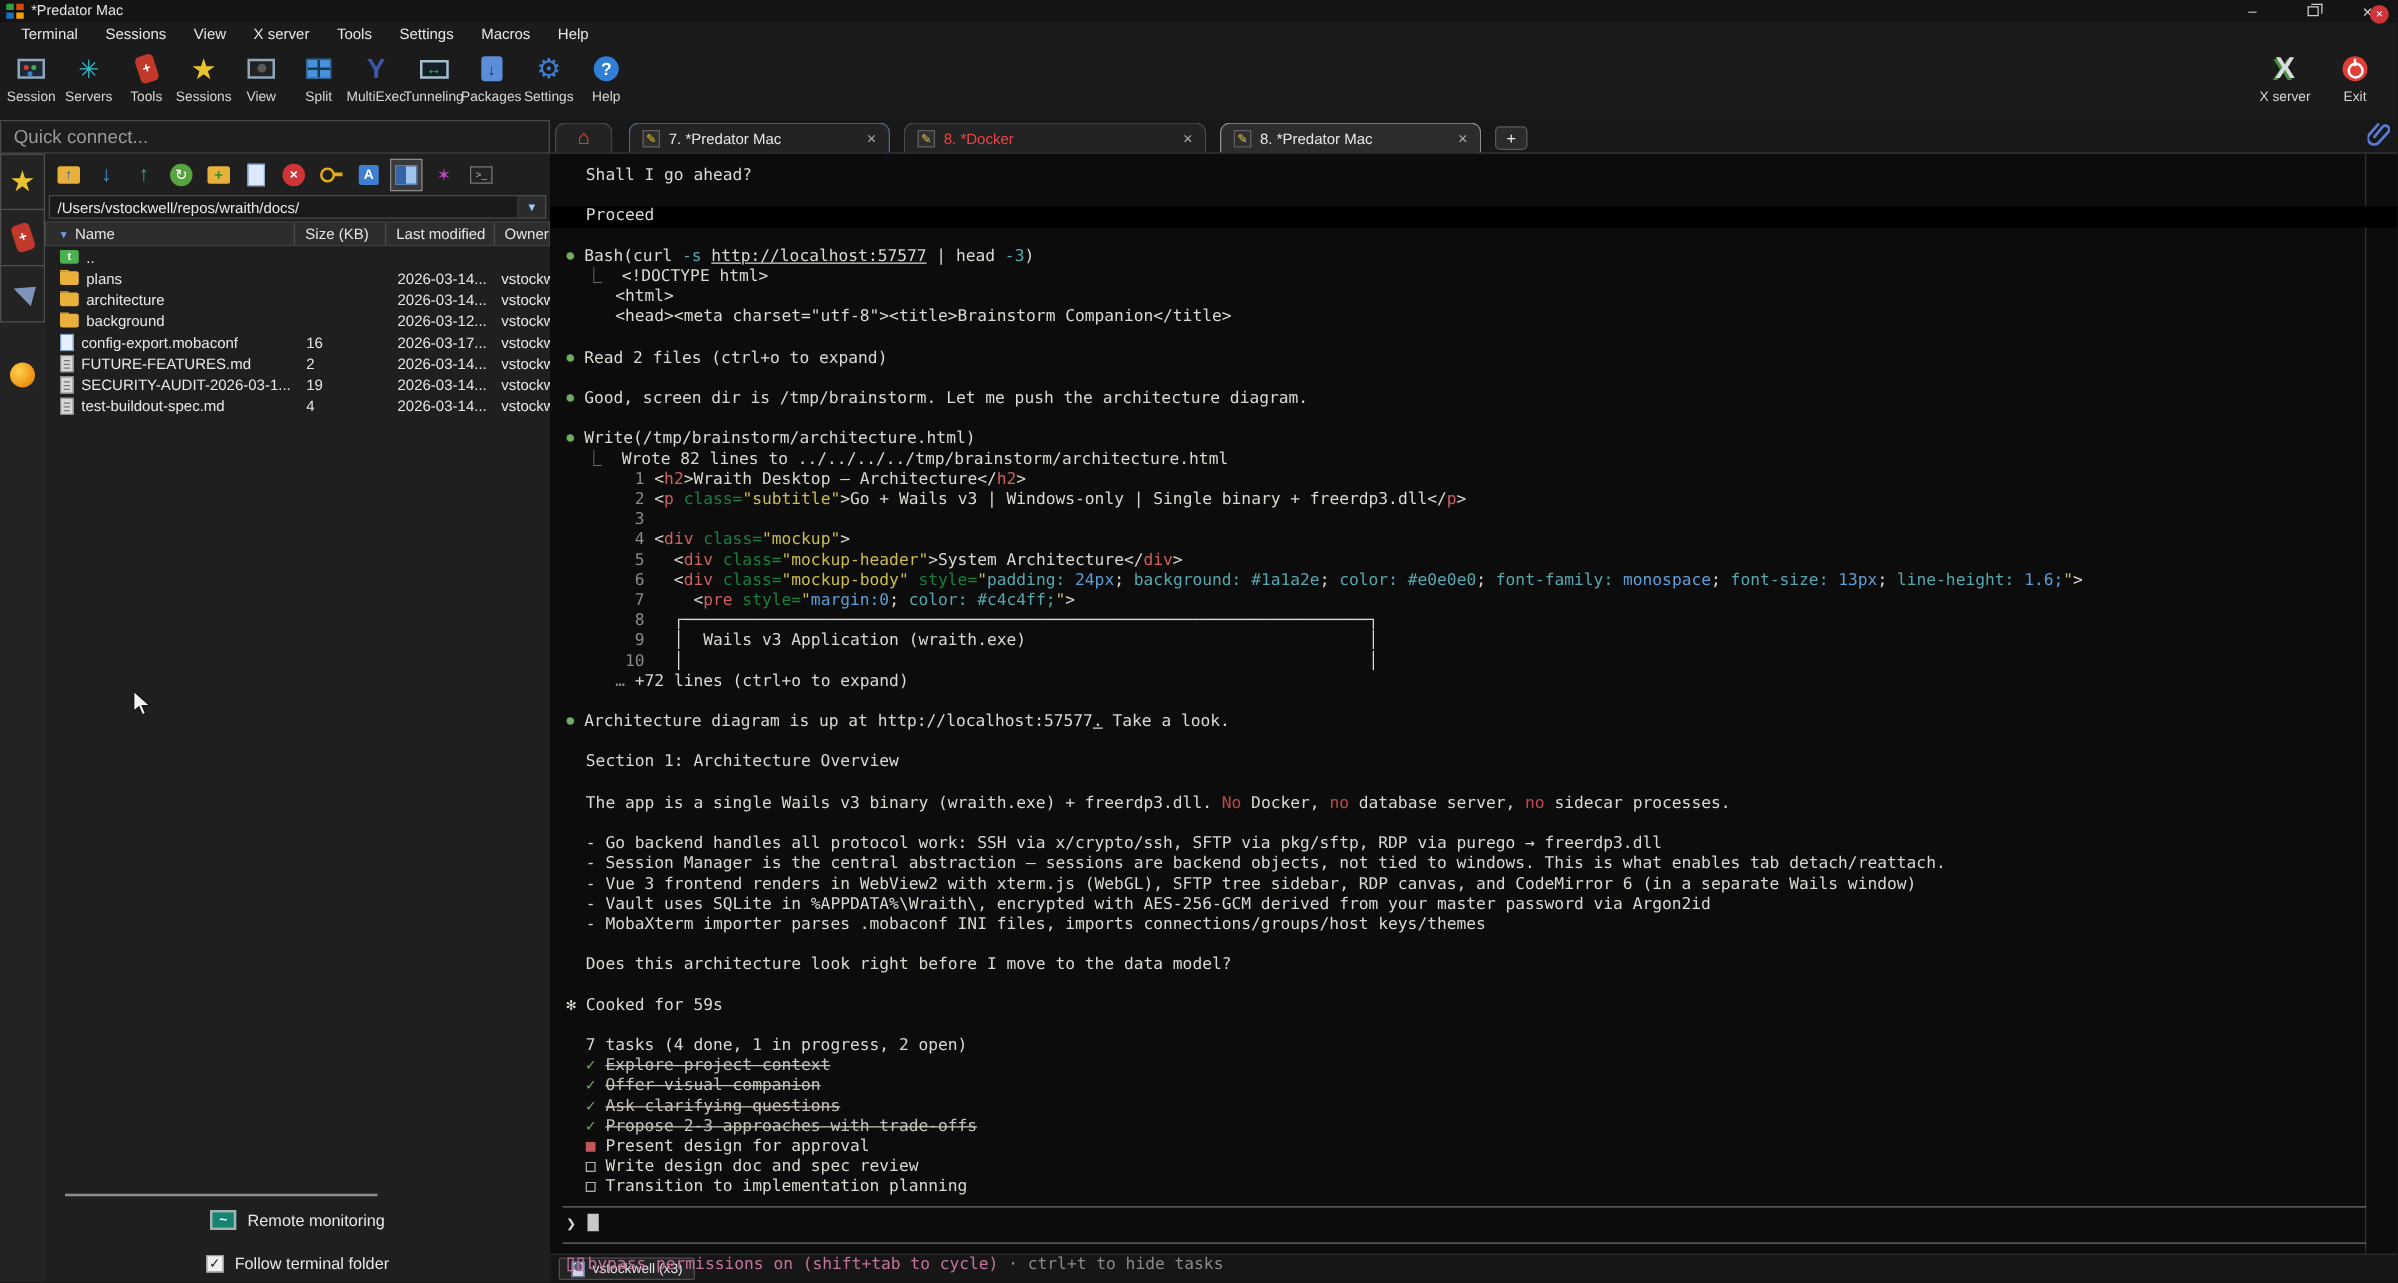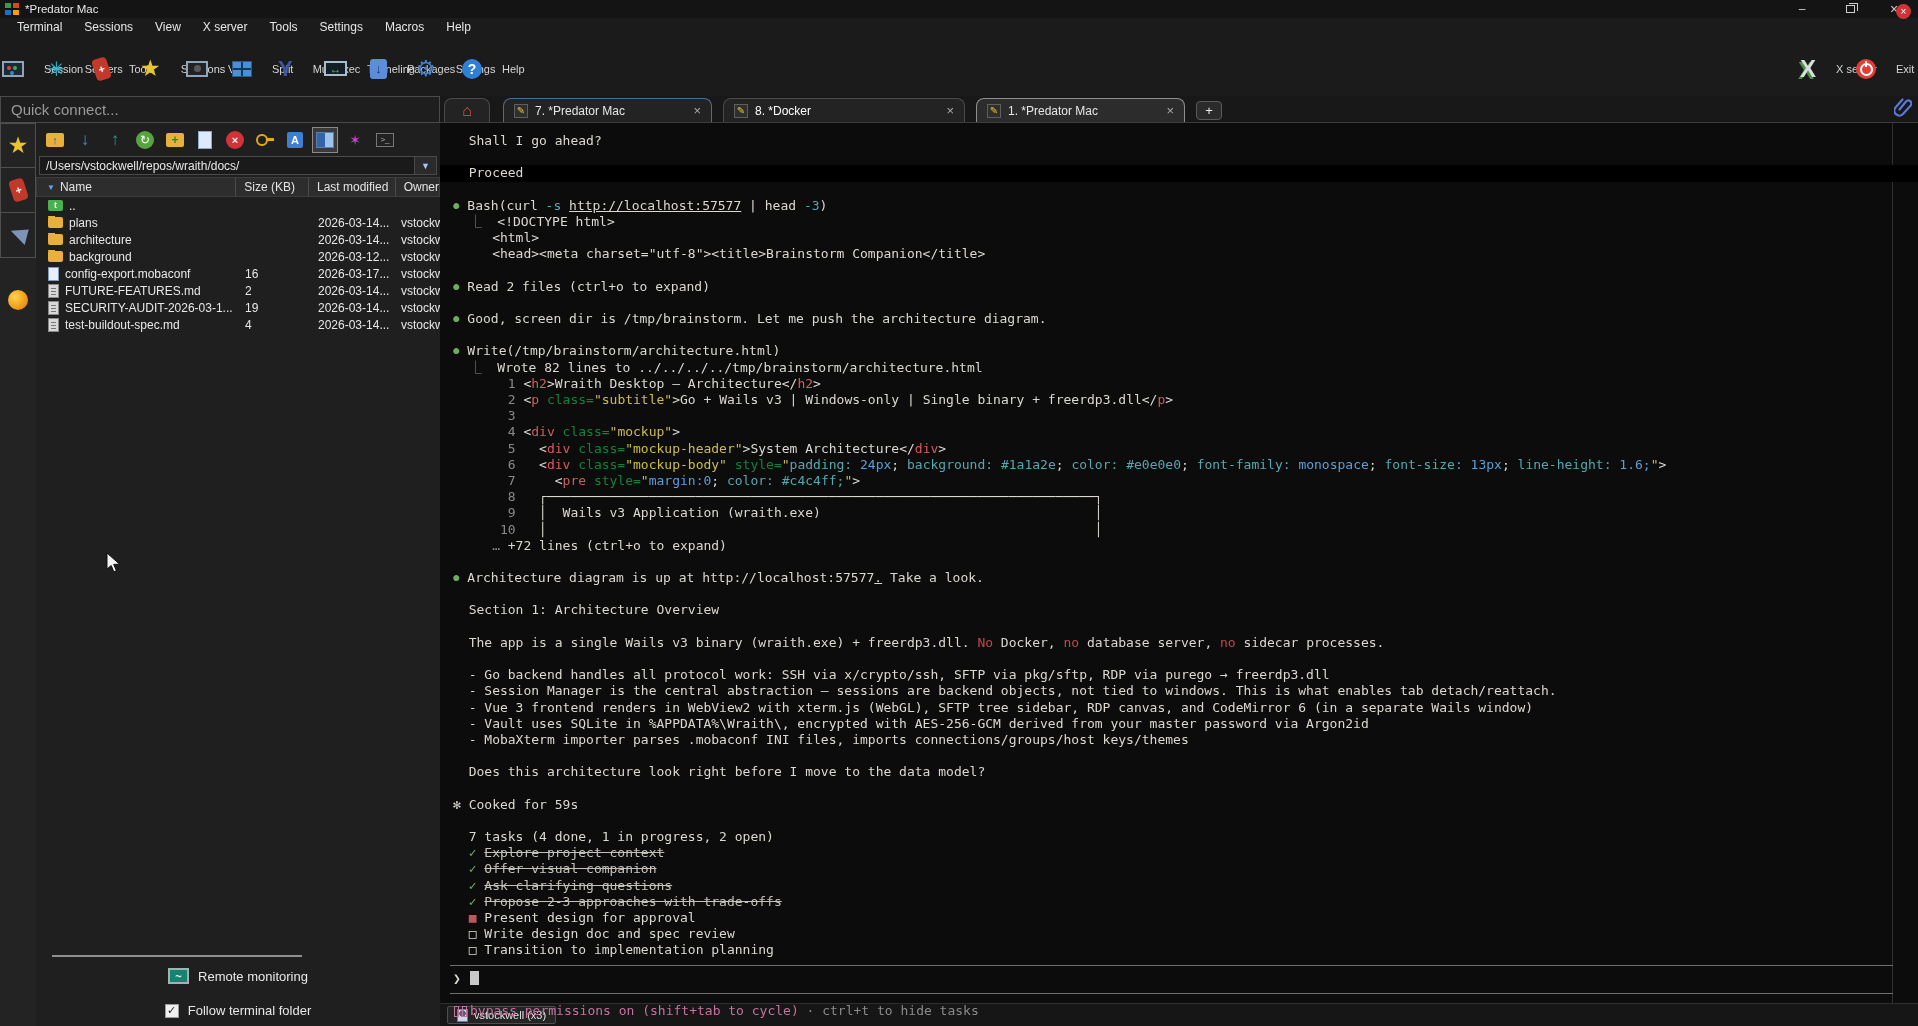--- a/index.html
+++ b/index.html
@@ -20,21 +20,21 @@
   .wc-max i::before{content:"";position:absolute;left:2px;top:-3px;width:8px;height:7px;border:1px solid #cfcfcf;border-left:none;border-bottom:none;}
 
   
   .menubar{position:absolute;top:18px;left:0;right:0;height:18px;display:flex;align-items:center;
     padding-left:6px;font-size:12px;color:#e6e6e6;}
   .menu-item{padding:0 11px;}
 
   
   .toolbar{position:absolute;top:36px;left:2px;height:60px;display:flex;}
   .toolbar-right{position:absolute;top:36px;right:6px;height:60px;display:flex;}
-  .tbtn{width:46px;display:flex;flex-direction:row;align-items:center;gap:20px;padding-top:5px;}
+  .tbtn{width:46px;display:flex;flex-direction:column;align-items:center;gap:3px;padding-top:5px;}
   .tbtn--wide{width:56px;}
   .tbtn .lbl{font-size:11px;color:#d6d6d6;white-space:nowrap;}
   .ticon{height:28px;display:flex;align-items:center;justify-content:center;}
   .ic{display:inline-flex;align-items:center;justify-content:center;position:relative;}
 
   .ic-session-icon{width:22px;height:16px;border:2px solid #8fa6ba;background:#1d2935;}
   .ic-session-icon::after{content:"";position:absolute;left:3px;top:3px;width:4px;height:4px;border-radius:50%;
     background:#e03e36;box-shadow:6px 0 0 #3fae4a,3px 5px 0 #3f7fd1;}
   .ic-servers-icon{font-size:20px;color:#34bcc8;}.ic-servers-icon::before{content:"✳";}
   .ic-tools-icon,.ic-tools-knife-icon{width:15px;height:22px;background:#c0392b;border-radius:4px;transform:rotate(-18deg);}
@@ -62,21 +62,21 @@
   
   .quickconnect{position:absolute;left:0;top:96px;width:440px;height:27px;background:#1e1e1e;
     border:1px solid #4a4a4a;color:#9a9a9a;font-size:15px;display:flex;align-items:center;padding-left:10px;}
   .tabstrip{position:absolute;left:440px;top:96px;right:0;height:27px;background:#181818;
     border-bottom:1px solid #3c3c3c;display:flex;align-items:flex-end;padding-bottom:0;}
   .tab{height:24px;display:flex;align-items:center;gap:7px;padding:0 10px;border:1px solid #4a4a4a;border-bottom:none;
     border-radius:8px 8px 0 0;background:#232323;font-size:12px;color:#e6e6e6;margin-right:11px;}
   .tab-home{width:46px;justify-content:center;margin-left:4px;margin-right:13px;}
   .tab-session{width:209px;}
   .tab--accent7{border-color:#4c6c96;}
-  .tab--accent8{width:242px;} .tab--accent8 .tab-label{color:#ffffff;}
+  .tab--accent8{width:242px;} .tab--accent8 .tab-label{color:#ef4444;}
   .tab--active{background:#2c2c2c;border-color:#8f8f8f;}
   .tab-label{white-space:nowrap;overflow:hidden;flex:1;}
   .tab-close{color:#aaa;font-size:13px;}
   .sess-ic{width:14px;height:14px;background:#2f2f2f;border:1px solid #5f5f5f;color:#e9c431;font-size:10px;
     display:inline-flex;align-items:center;justify-content:center;}
   .sess-ic::before{content:"✎";}
   .home-ic{font-size:16px;color:#e05548;}
   .home-ic::before{content:"⌂";}
   .newtab{width:26px;height:19px;background:#2b2b2b;border:1px solid #5a5a5a;border-radius:4px;color:#eee;
     display:flex;align-items:center;justify-content:center;font-size:13px;margin-bottom:2px;}
@@ -305,21 +305,21 @@
       <span class="tab-label">7. *Predator Mac</span>
       <span class="tab-close">×</span>
     </div>
     <div class="tab tab--accent8">
       <span class="sess-ic"></span>
       <span class="tab-label">8. *Docker</span>
       <span class="tab-close">×</span>
     </div>
     <div class="tab tab-session tab--active">
       <span class="sess-ic"></span>
-      <span class="tab-label">1. *Predator Mac</span>
+      <span class="tab-label">8. *Predator Mac</span>
       <span class="tab-close">×</span>
     </div>
     <div class="newtab">+</div>
   </div>
 <div class="clip">
   <svg width="18" height="20" viewBox="0 0 18 20">
       <path d="M5.5,12.5 L12,4.5 a3.1,3.1 0 0 1 4.8,3.9 L9,17 a5,5 0 0 1 -7.8,-6.2 L8.5,2.5" fill="none" stroke="#5b79d6" stroke-width="2.2" stroke-linecap="round"></path>
     </svg>
 </div>
 

